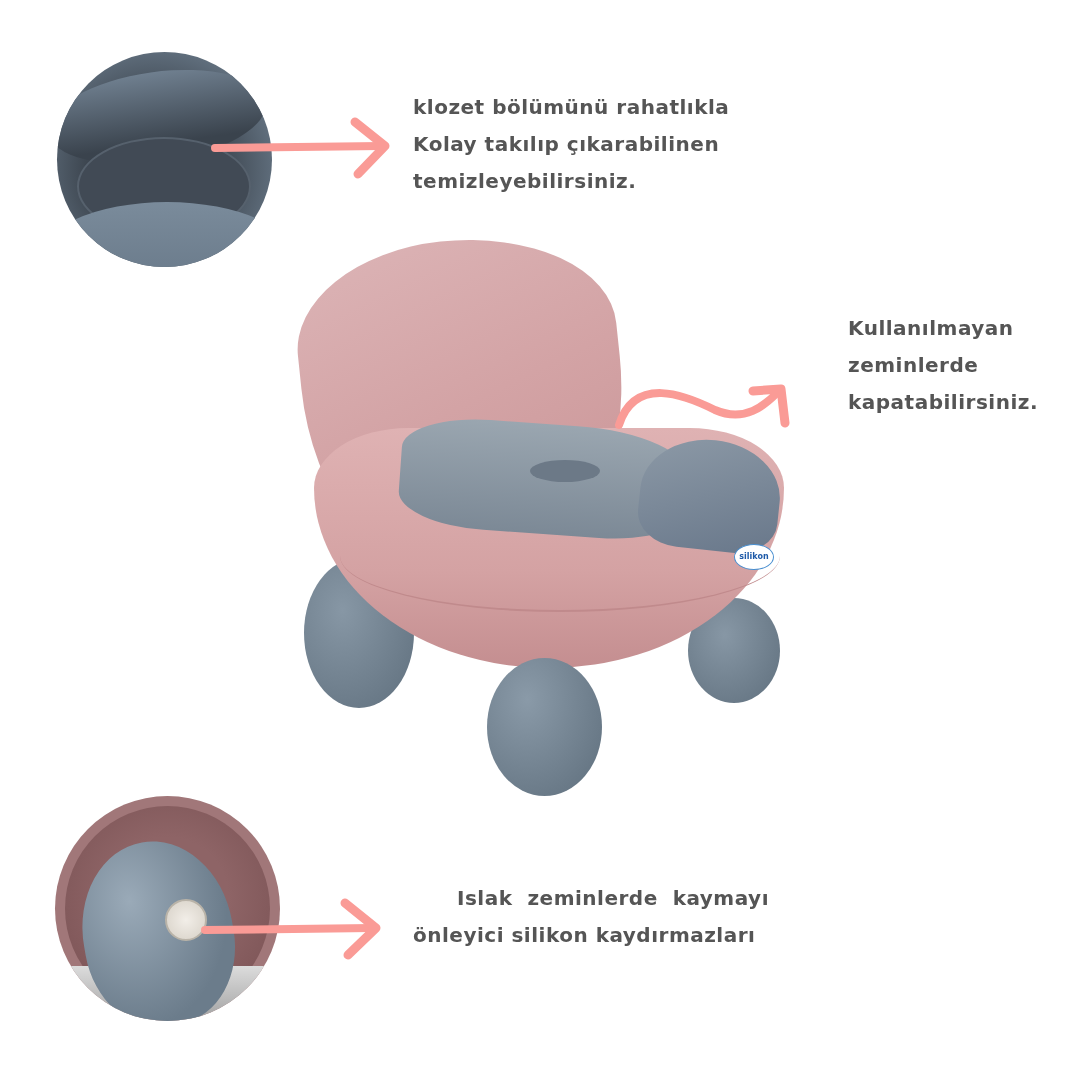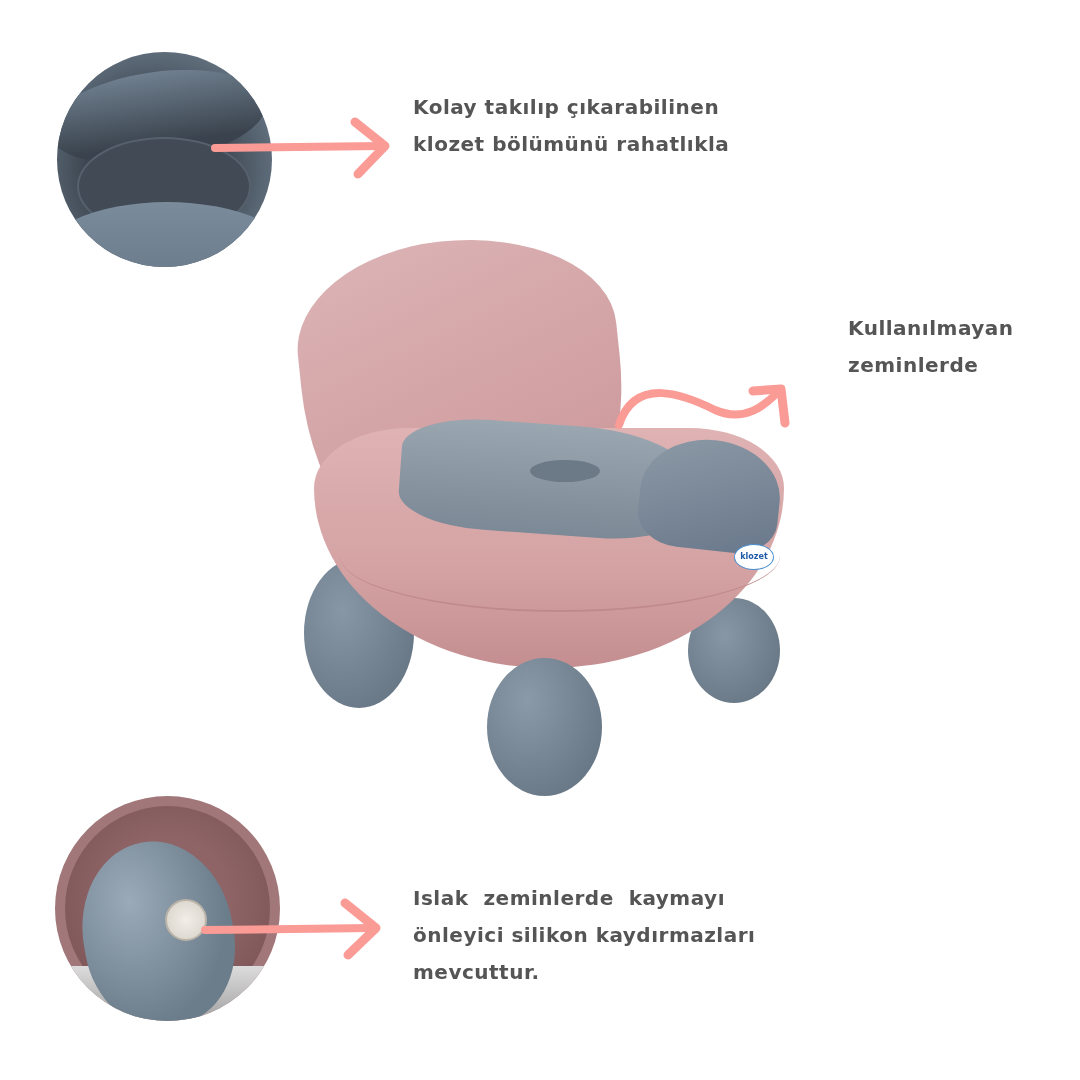--- a/index.html
+++ b/index.html
@@ -17,65 +17,66 @@
   <div style="position:absolute; left:20px; top:85px; width:170px; height:95px; border-radius:50%; background:#414a55; border:2px solid #56616d;"></div>
   <div style="position:absolute; left:-20px; top:150px; width:260px; height:120px; border-radius:50%; background:linear-gradient(180deg,#7a8b9b,#627282);"></div>
 </div>
 
 <svg style="left:210px; top:110px;" width="190" height="80">
   <path d="M5 38 L172 36" stroke="#fa9b96" stroke-width="8" stroke-linecap="round" fill="none"></path>
   <path d="M145 12 L175 36 L148 64" stroke="#fa9b96" stroke-width="9" stroke-linecap="round" stroke-linejoin="round" fill="none"></path>
 </svg>
 
 <div class="caption" style="left:413px; top:89px;">
+  <span>klozet bölümünü rahatlıkla</span>
   <span>Kolay takılıp çıkarabilinen</span>
-  <span>klozet bölümünü rahatlıkla</span>
+  <span>temizleyebilirsiniz.</span>
 </div>
 
 <div style="position:absolute; left:300px; top:238px; width:500px; height:560px;">
 
   <div style="position:absolute; left:4px; top:320px; width:110px; height:150px; border-radius:50%; background:radial-gradient(ellipse at 35% 35%, #8797a5, #5f6f7d);"></div>
   <div style="position:absolute; left:388px; top:360px; width:92px; height:105px; border-radius:50%; background:radial-gradient(ellipse at 40% 35%, #8797a5, #5f6f7d);"></div>
 
   <div style="position:absolute; left:4px; top:2px; width:320px; height:330px; border-radius:48% 52% 40% 40% / 30% 30% 60% 60%; background:linear-gradient(160deg,#dcb4b6 0%,#d3a3a5 50%,#c99496 100%); transform:rotate(-6deg);"></div>
 
   <div style="position:absolute; left:14px; top:190px; width:470px; height:240px; border-radius:20% 20% 50% 50% / 25% 25% 75% 75%; background:linear-gradient(180deg,#dfb2b3 0%,#d4a2a3 60%,#c48e90 100%);"></div>
   <div style="position:absolute; left:40px; top:262px; width:440px; height:110px; border-bottom:2px solid #c08a8c; border-radius:0 0 50% 50%;"></div>
 
   <div style="position:absolute; left:100px; top:186px; width:290px; height:110px; border-radius:30% 40% 30% 30%; background:linear-gradient(180deg,#9aa6b0,#7c8996); transform:rotate(4deg);"></div>
   <div style="position:absolute; left:230px; top:222px; width:70px; height:22px; border-radius:50%; background:#6c7987;"></div>
 
   <div style="position:absolute; left:340px; top:202px; width:140px; height:110px; border-radius:50% 50% 30% 30%; background:linear-gradient(160deg,#8d9aa7,#68778a); transform:rotate(6deg);"></div>
 
   <div style="position:absolute; left:434px; top:306px; width:38px; height:24px; border-radius:50%; background:#ffffff; border:1px solid #4a8fd0; font-size:8px; color:#1e5aa8; font-weight:bold; text-align:center; line-height:24px;">
-    <span>klozet</span>
+    <span>silikon</span>
   </div>
 
   <div style="position:absolute; left:187px; top:420px; width:115px; height:138px; border-radius:50%; background:radial-gradient(ellipse at 35% 30%, #8a9aa8, #5e6e7c);"></div>
 </div>
 
 <svg style="left:605px; top:375px;" width="190" height="70">
   <path d="M14 50 C 30 0, 80 20, 110 35 C 140 48, 160 30, 172 18" stroke="#fa9b96" stroke-width="8" stroke-linecap="round" fill="none"></path>
   <path d="M148 16 L176 14 L180 48" stroke="#fa9b96" stroke-width="9" stroke-linecap="round" stroke-linejoin="round" fill="none"></path>
 </svg>
 
 <div class="caption" style="left:848px; top:310px;">
   <span>Kullanılmayan</span>
   <span>zeminlerde</span>
+  <span>kapatabilirsiniz.</span>
 </div>
 
 <div class="circle" style="left:55px; top:796px; width:225px; height:225px; background:#a17779;">
   <div style="position:absolute; left:10px; top:10px; width:205px; height:205px; border-radius:50%; background:radial-gradient(circle at 50% 45%, #8e6466 40%, #7a5254 90%);"></div>
   <div style="position:absolute; left:0; top:170px; width:225px; height:60px; background:linear-gradient(180deg,#dcdcdc,#9c9c9c);"></div>
   <div style="position:absolute; left:28px; top:45px; width:150px; height:185px; border-radius:50% 50% 45% 45%; background:radial-gradient(ellipse at 35% 30%, #9aaab8, #6b7c8b 70%); transform:rotate(-10deg);"></div>
   <div style="position:absolute; left:110px; top:103px; width:38px; height:38px; border-radius:50%; background:radial-gradient(circle,#f2eee8,#d6d0c6); border:2px solid #b9b3a8;"></div>
 </div>
 
 <svg style="left:200px; top:893px;" width="190" height="80">
   <path d="M5 37 L172 35" stroke="#fa9b96" stroke-width="8" stroke-linecap="round" fill="none"></path>
   <path d="M145 10 L176 35 L148 62" stroke="#fa9b96" stroke-width="9" stroke-linecap="round" stroke-linejoin="round" fill="none"></path>
 </svg>
 
 <div class="caption" style="left:413px; top:880px;">
-  <span style="white-space:pre;">Islak  zeminlerde  kaymayı</span>
+  <span style="white-space:pre;margin-left:44px;">Islak  zeminlerde  kaymayı</span>
   <span>önleyici silikon kaydırmazları</span>
-  <span>mevcuttur.</span>
 </div>
 
 </body></html>

